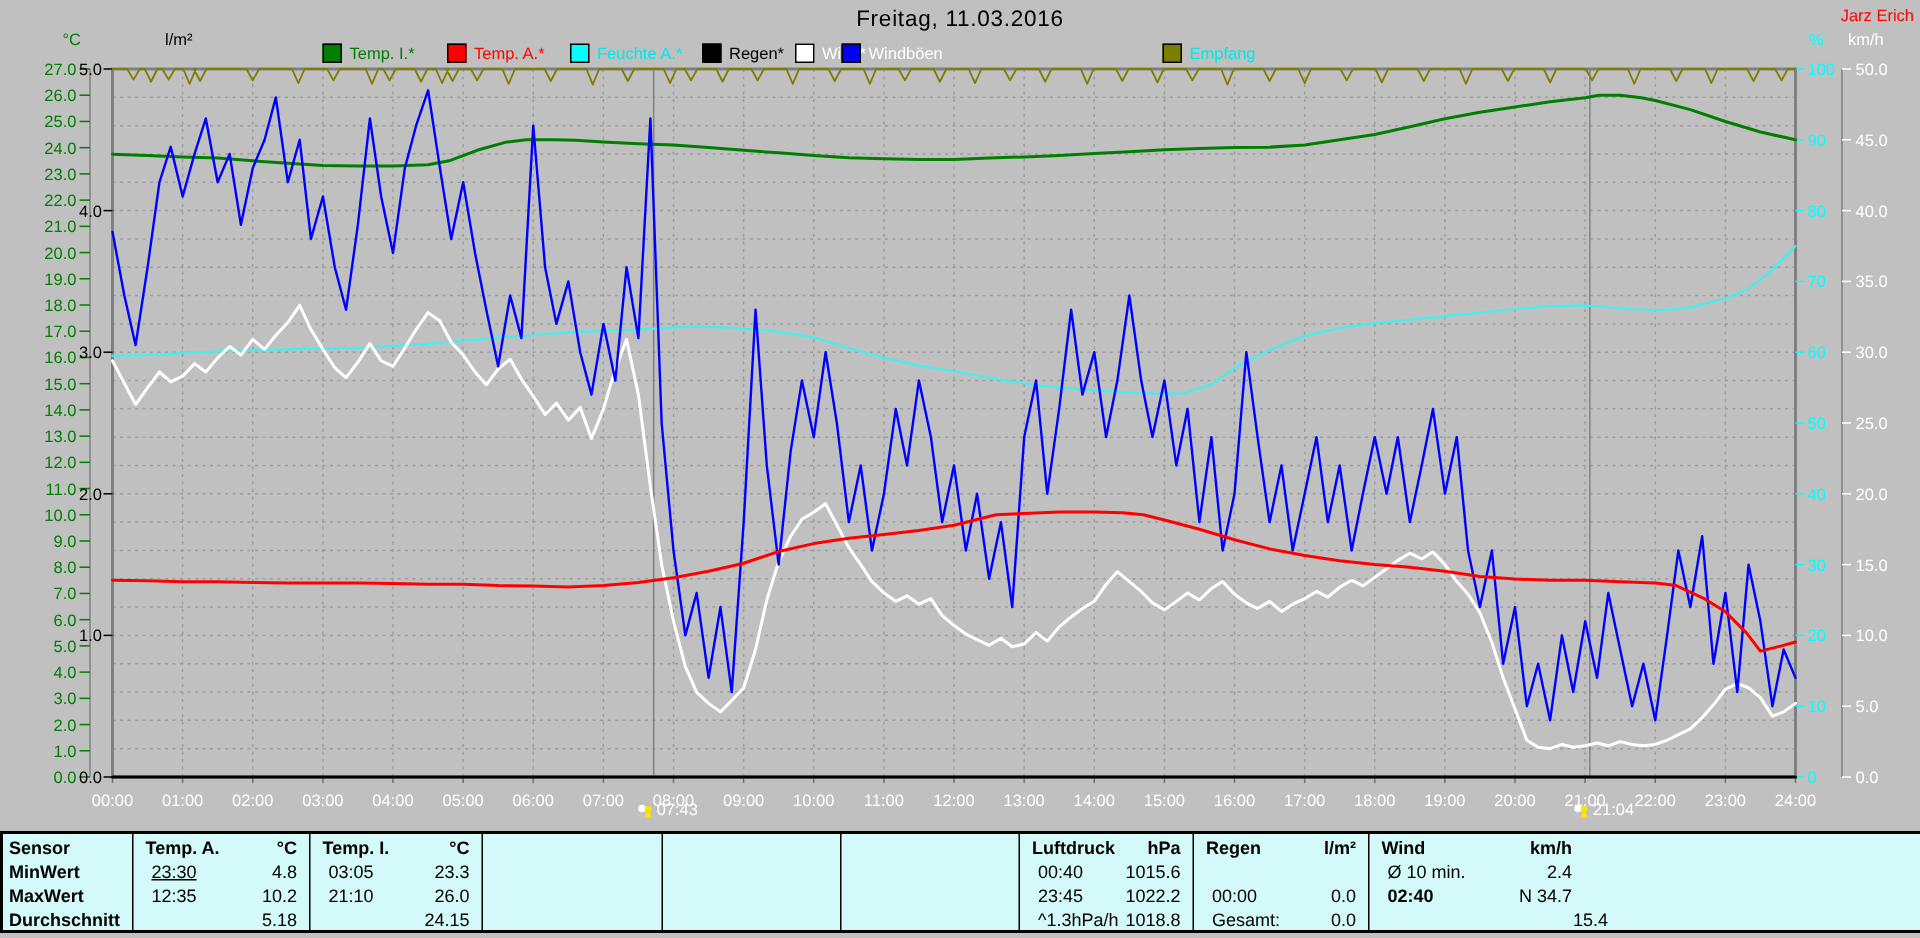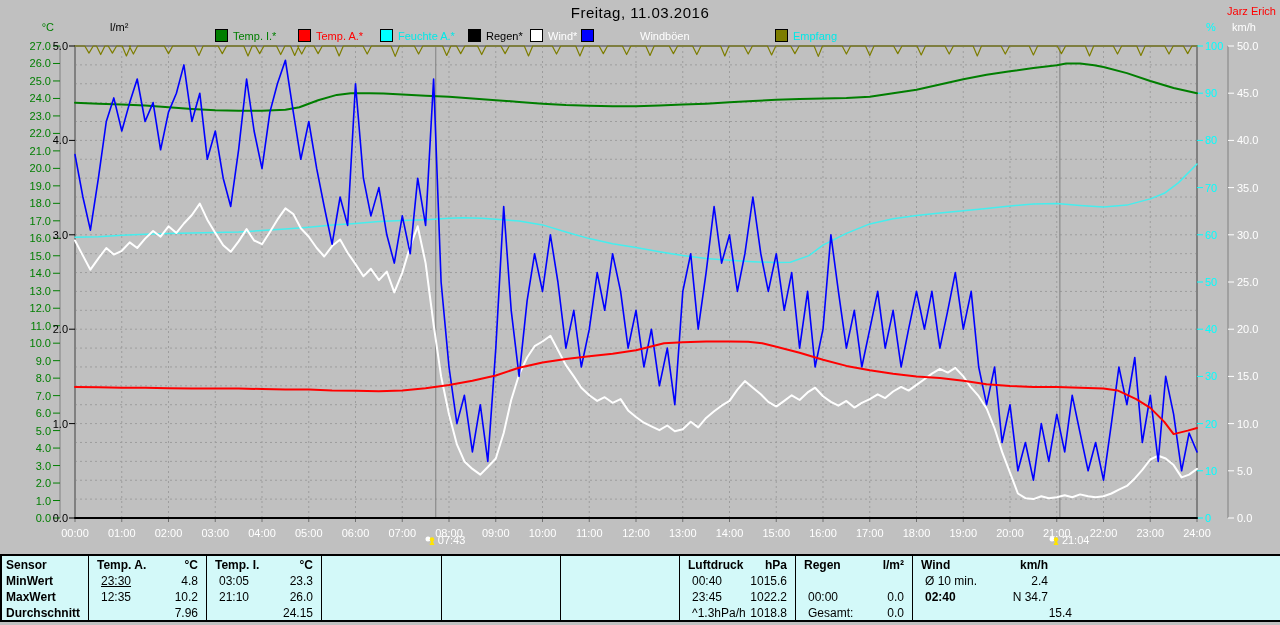--- a/index.html
+++ b/index.html
@@ -53,21 +53,21 @@
       <span style="color: rgb(0, 232, 232);">Feuchte A.*</span>
     </div>
     <div class="legend-item" style="left: 468px;">
       <span class="legend-swatch" style="background: rgb(0, 0, 0);"></span>
       <span style="color: rgb(0, 0, 0);">Regen*</span>
     </div>
     <div class="legend-item" style="left: 530px;">
       <span class="legend-swatch" style="background: rgb(255, 255, 255);"></span>
       <span style="color: rgb(255, 255, 255);">Wind*</span>
     </div>
-    <div class="legend-item" style="left: 581px; gap: 41px;">
+    <div class="legend-item" style="left: 561px;">
       <span class="legend-swatch" style="background: rgb(0, 0, 255);"></span>
       <span style="color: rgb(255, 255, 255);">Windböen</span>
     </div>
     <div class="legend-item" style="left: 775px;">
       <span class="legend-swatch" style="background: rgb(125, 125, 0);"></span>
       <span style="color: rgb(0, 232, 232);">Empfang</span>
     </div>
   </div>
 
 <svg id="plot" width="1280" height="555">
@@ -318,21 +318,21 @@
     <div class="tcell tbold" style="left: 4px; top: 18px;">MinWert</div>
     <div class="tcell tbold" style="left: 4px; top: 34px;">MaxWert</div>
     <div class="tcell tbold" style="left: 4px; top: 50px;">Durchschnitt</div>
     <div class="tdivider" style="left: 86px;"></div>
     <div class="tcell tbold" style="left: 95px; top: 2px;">Temp. A.</div>
     <div class="tcell tbold tright" style="left: 88px; top: 2px; width: 108px;">°C</div>
     <div class="tcell " style="left: 99px; top: 18px; text-decoration: underline;">23:30</div>
     <div class="tcell tright" style="left: 88px; top: 18px; width: 108px;">4.8</div>
     <div class="tcell " style="left: 99px; top: 34px;">12:35</div>
     <div class="tcell tright" style="left: 88px; top: 34px; width: 108px;">10.2</div>
-    <div class="tcell tright" style="left: 88px; top: 50px; width: 108px;">7.96</div>
+    <div class="tcell tright" style="left: 88px; top: 50px; width: 108px;">5.18</div>
     <div class="tdivider" style="left: 204px;"></div>
     <div class="tcell tbold" style="left: 213px; top: 2px;">Temp. I.</div>
     <div class="tcell tbold tright" style="left: 206px; top: 2px; width: 105px;">°C</div>
     <div class="tcell " style="left: 217px; top: 18px;">03:05</div>
     <div class="tcell tright" style="left: 206px; top: 18px; width: 105px;">23.3</div>
     <div class="tcell " style="left: 217px; top: 34px;">21:10</div>
     <div class="tcell tright" style="left: 206px; top: 34px; width: 105px;">26.0</div>
     <div class="tcell tright" style="left: 206px; top: 50px; width: 105px;">24.15</div>
     <div class="tdivider" style="left: 319px;"></div>
     <div class="tdivider" style="left: 439px;"></div>

